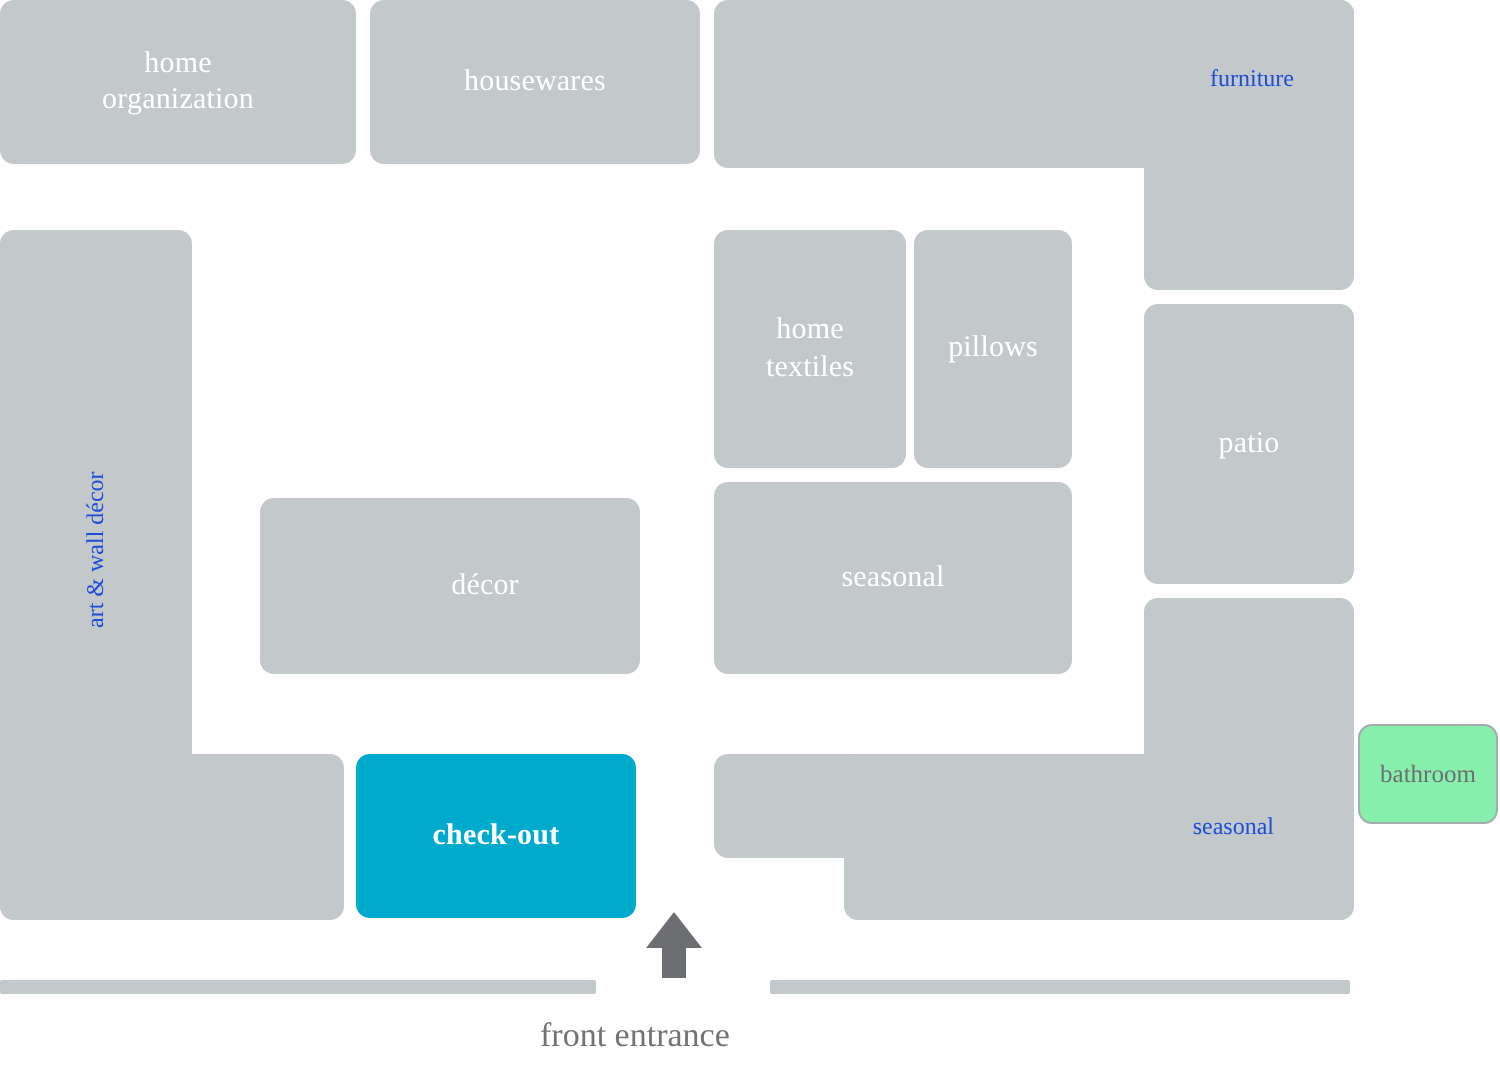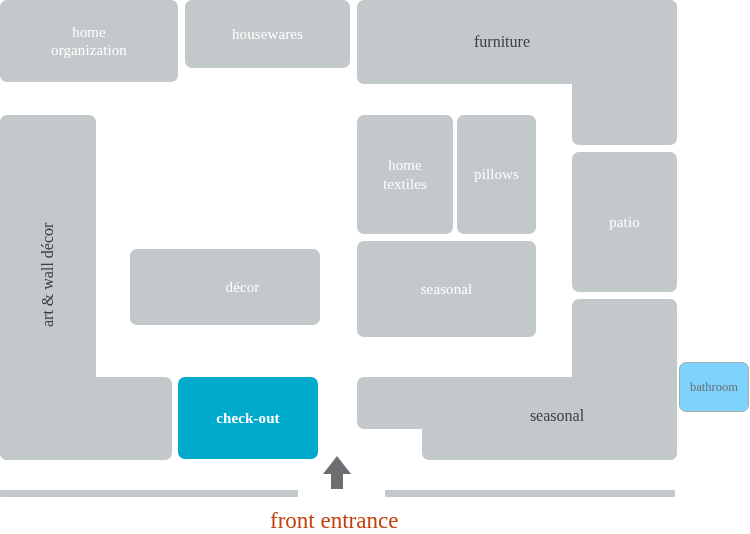--- a/index.html
+++ b/index.html
@@ -55,24 +55,24 @@
     background: #c3c8ca;
     border-radius: 7px;
   }
   .lshape .patch {
     position: absolute;
     background: #c3c8ca;
     border-radius: 0;
   }
   .lshape .zlabel {
     position: absolute;
-    color: #404040;
-    font-size: 16px;
+    color: #1d4ed8;
+    font-size: 12px;
     line-height: 1.22;
-    text-align: center;
+    text-align: right;
     white-space: pre-line;
   }
   .vert-label {
     writing-mode: vertical-rl;
     transform: rotate(180deg);
   }
   
   .wall {
     position: absolute;
     background: #c3c8ca;
@@ -92,67 +92,67 @@
   .arrow .head {
     position: absolute;
     width: 0;
     height: 0;
     border-left: 14px solid transparent;
     border-right: 14px solid transparent;
     border-bottom: 18px solid #6d6e71;
   }
   .entrance-caption {
     position: absolute;
-    color: #c2410c;
-    font-size: 23px;
+    color: #737373;
+    font-size: 17px;
     white-space: nowrap;
   }
   .outline-room {
     position: absolute;
-    background: #7dd3fc;
+    background: #86efac;
     border: 1.5px solid #a7acaf;
     border-radius: 7px;
     display: flex;
     align-items: center;
     justify-content: center;
     color: #6d6e71;
     font-size: 12.5px;
     text-align: center;
   }
 </style>
 </head>
 <body>
 
 <div id="floorplan">
 
   <div class="zone" style="left:0px; top:0px; width:178px; height:82px;">
     <span class="zlabel">home
 organization</span>
   </div>
 
-  <div class="zone" style="left:185px; top:0px; width:165px; height:68px;">
+  <div class="zone" style="left:185px; top:0px; width:165px; height:82px;">
     <span class="zlabel">housewares</span>
   </div>
 
   <div class="lshape" style="left:357px; top:0px; width:320px; height:145px;">
     <div class="seg" style="left:0px; top:0px; width:320px; height:84px;"></div>
     <div class="seg" style="left:215px; top:0px; width:105px; height:145px;"></div>
     <div class="patch" style="left:215px; top:60px; width:30px; height:24px;"></div>
     <span class="zlabel" style="left:0px; top:32px; width:290px;">furniture</span>
   </div>
 
   <div class="lshape" style="left:0px; top:115px; width:172px; height:345px;">
     <div class="seg" style="left:0px; top:0px; width:96px; height:345px;"></div>
     <div class="seg" style="left:0px; top:262px; width:172px; height:83px;"></div>
     <div class="patch" style="left:70px; top:262px; width:30px; height:30px;"></div>
     <span class="zlabel vert-label" style="left:0px; top:60px; width:96px; height:200px; display:flex; align-items:center; justify-content:center;">art &amp; wall décor</span>
   </div>
 
 
-  <div class="zone" style="left:130px; top:249px; width:190px; height:76px;padding-left:35px;">
+  <div class="zone" style="left:130px; top:249px; width:190px; height:88px;padding-left:35px;">
     <span class="zlabel">décor</span>
   </div>
 
   <div class="zone" style="left:357px; top:115px; width:96px; height:119px;">
     <span class="zlabel">home
 textiles</span>
   </div>
 
   <div class="zone" style="left:457px; top:115px; width:79px; height:119px;">
     <span class="zlabel">pillows</span>

